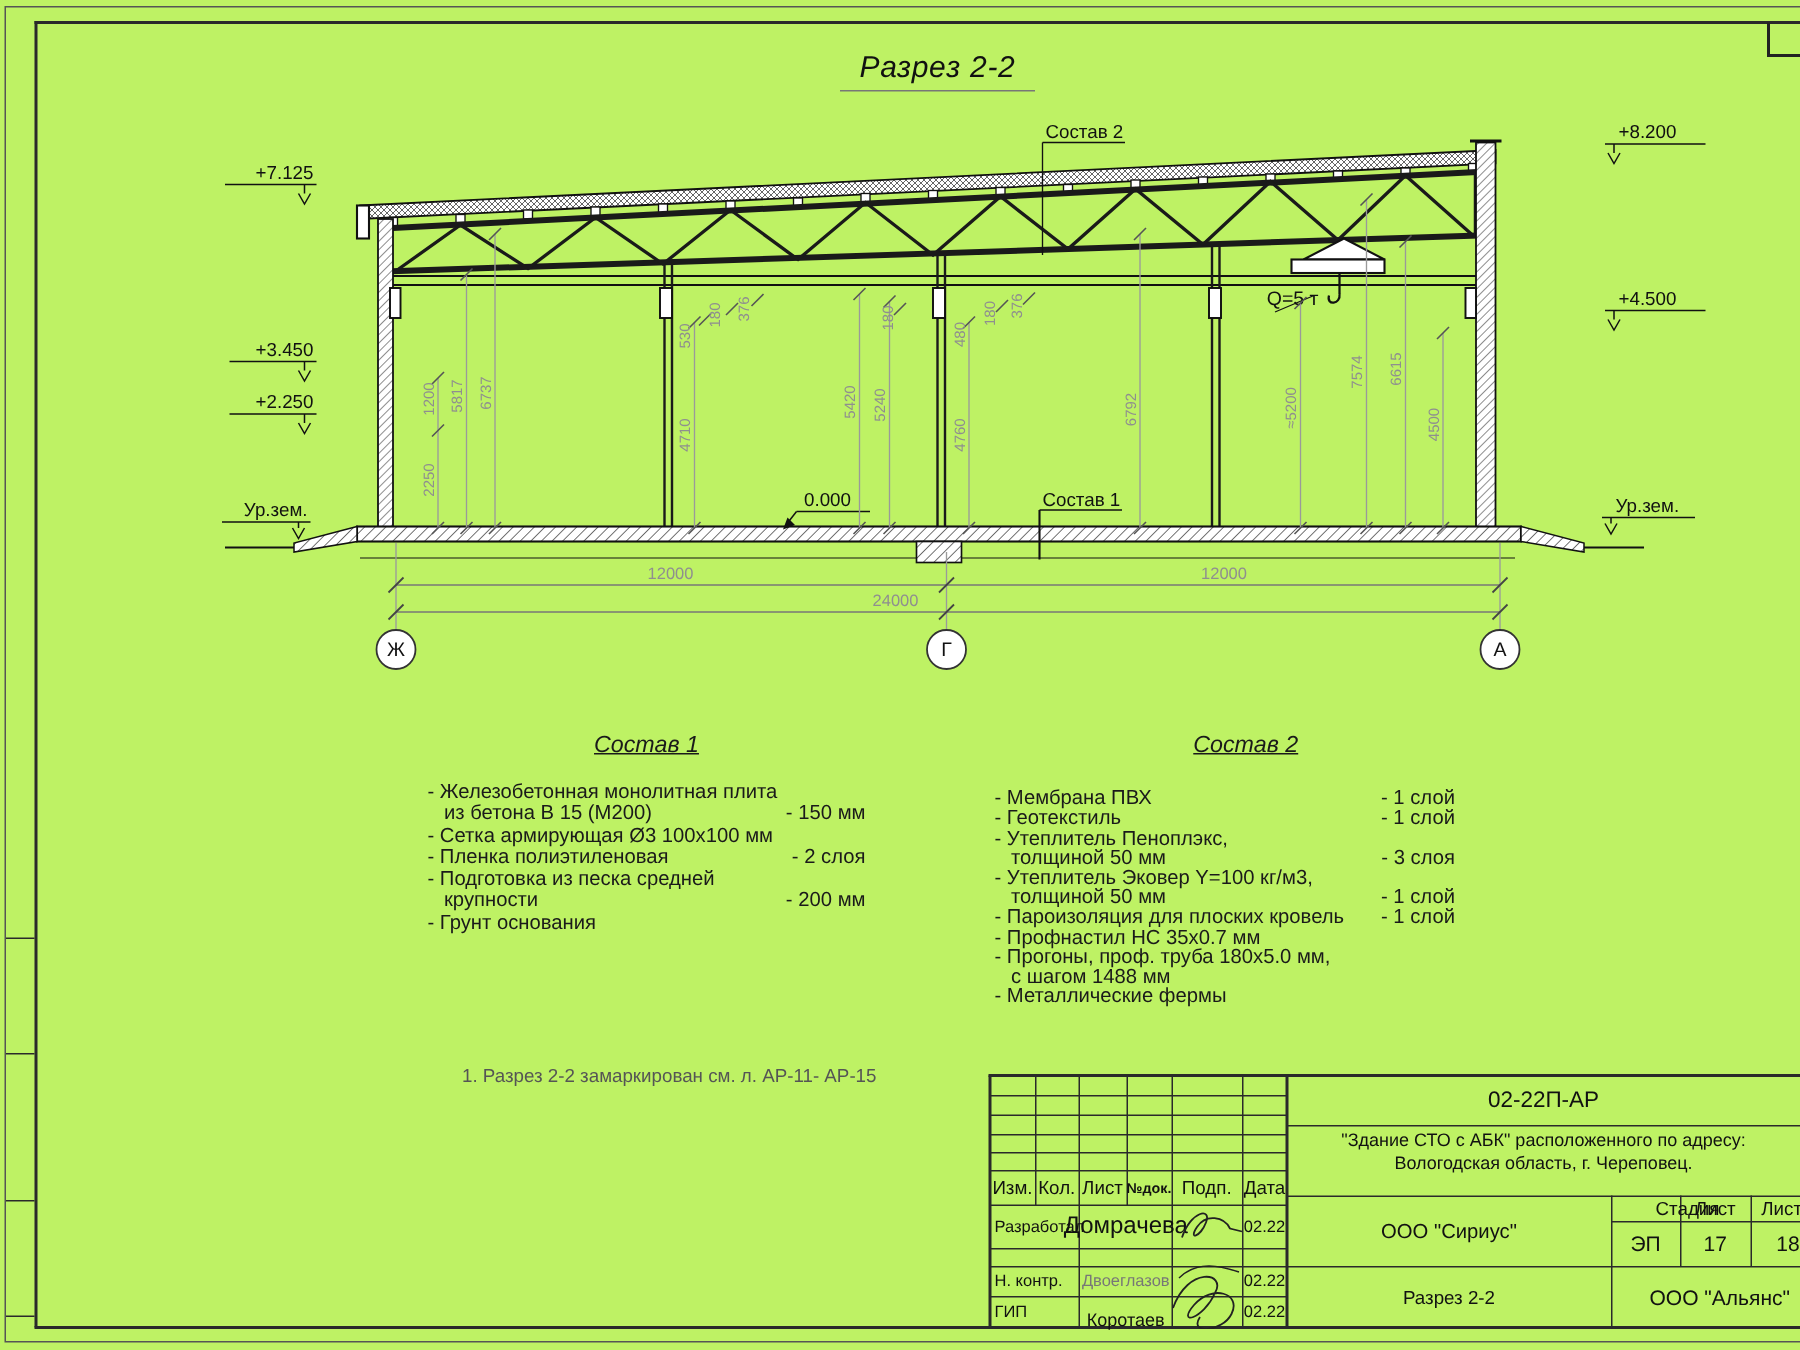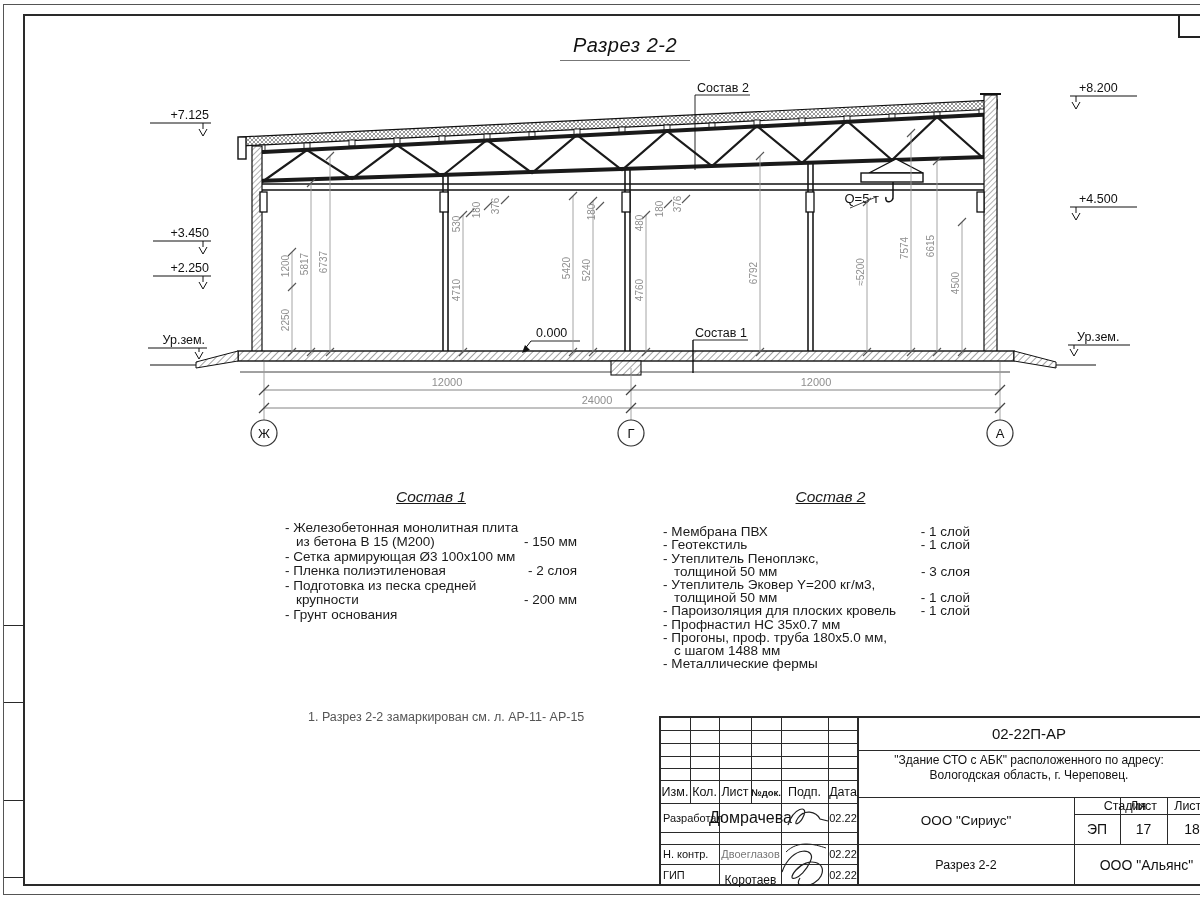--- a/index.html
+++ b/index.html
@@ -1,16 +1,16 @@
 <!DOCTYPE html>
 <html><head>
 <meta charset="utf-8">
 <style>
   html,body{margin:0;padding:0;background:#e8e8e8;}
-  #sheet{position:relative;width:1200px;height:900px;background:#ffffff;overflow:hidden;
+  #sheet{position:relative;width:1200px;height:900px;background:#bef264;overflow:hidden;
          font-family:"Liberation Sans", sans-serif;color:#111;}
   .abs{position:absolute;}
   .ln{position:absolute;background:#2a2a2a;}
   
   #main-title{position:absolute;left:560px;top:34px;width:130px;text-align:center;
     font-size:20px;font-style:italic;letter-spacing:.5px;color:#111;
     border-bottom:1px solid #777;padding-bottom:3px;}
   
   .sostav{position:absolute;font-size:13.5px;line-height:14.5px;color:#1a1a1a;}
   .sostav .hd{font-size:15.5px;font-style:italic;text-align:center;text-decoration:underline;
@@ -332,21 +332,21 @@
       </div>
     <div class="row">
         <span class="t">- Утеплитель Пеноплэкс,</span>
         <span class="v"></span>
       </div>
     <div class="row ind">
         <span class="t">толщиной 50 мм</span>
         <span class="v">- 3 слоя</span>
       </div>
     <div class="row">
-        <span class="t">- Утеплитель Эковер Y=200 кг/м3,</span>
+        <span class="t">- Утеплитель Эковер Y=100 кг/м3,</span>
         <span class="v"></span>
       </div>
     <div class="row ind">
         <span class="t">толщиной 50 мм</span>
         <span class="v">- 1 слой</span>
       </div>
     <div class="row">
         <span class="t">- Пароизоляция для плоских кровель</span>
         <span class="v">- 1 слой</span>
       </div>

